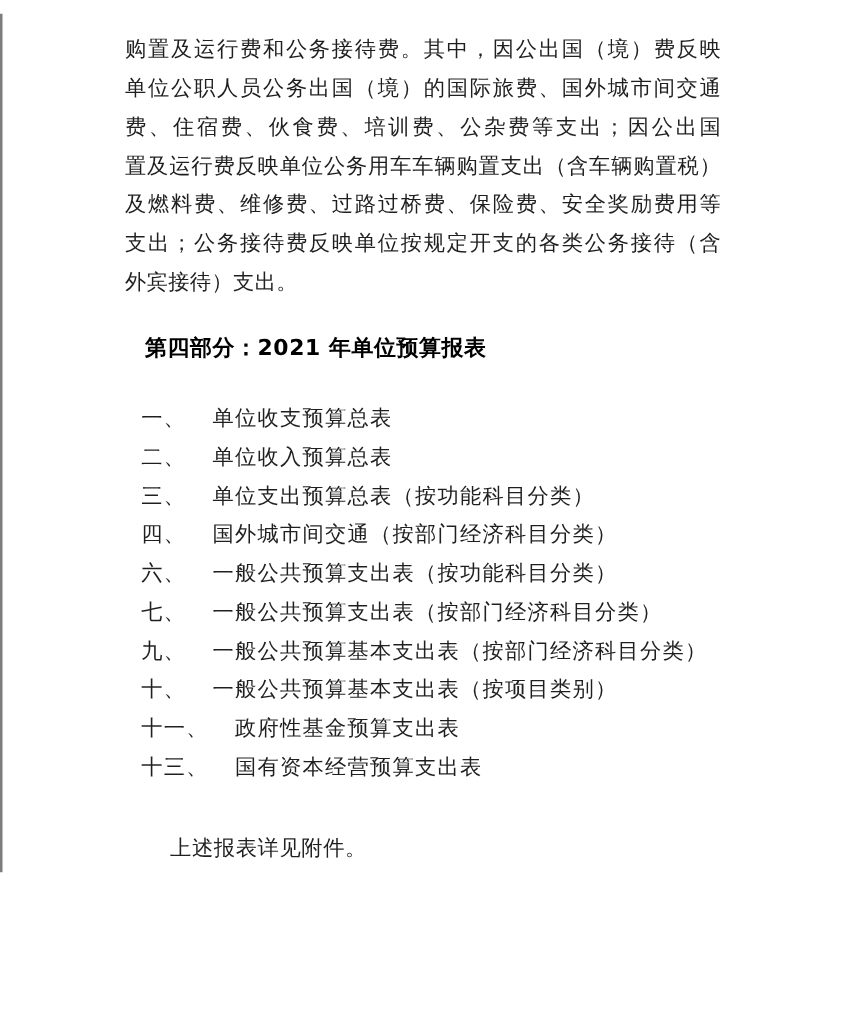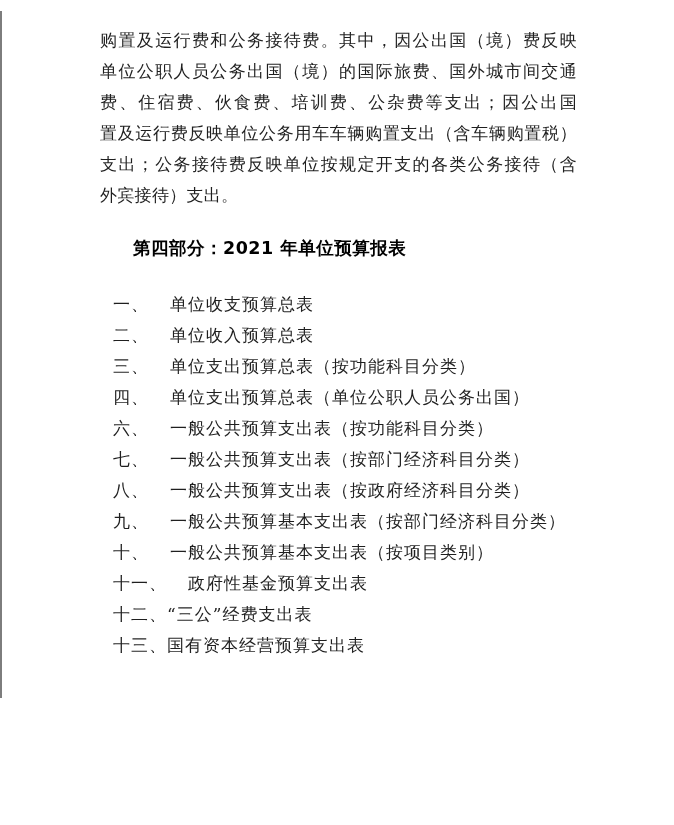--- a/index.html
+++ b/index.html
@@ -50,21 +50,21 @@
     height: 31px;
     overflow: hidden;
     text-align: justify;
     white-space: nowrap;
   }
   .jline.just {
     text-align-last: justify;
     white-space: normal;
   }
   .heading {
-    margin: 27px 0 0 33px;
+    margin: 27px 0 0 16px;
     font-family: "DejaVu Sans", "Liberation Sans", sans-serif;
     font-weight: bold;
     font-size: 17.5px;
     line-height: 21px;
     color: #000000;
     letter-spacing: 0.5px;
   }
   .report-list {
     list-style: none;
     margin: 30px 0 0 0;
@@ -106,38 +106,37 @@
   <div class="edge-left"></div>
   <div class="edge-bottom"></div>
 
   <div class="content">
 
     <div class="intro">
       <div class="jline just">购置及运行费和公务接待费。其中，因公出国（境）费反映</div>
       <div class="jline just">单位公职人员公务出国（境）的国际旅费、国外城市间交通</div>
       <div class="jline just">费、住宿费、伙食费、培训费、公杂费等支出；因公出国</div>
       <div class="jline just">置及运行费反映单位公务用车车辆购置支出（含车辆购置税）</div>
+      <div class="jline just">及燃料费、维修费、过路过桥费、保险费、安全奖励费用等</div>
       <div class="jline just">支出；公务接待费反映单位按规定开支的各类公务接待（含</div>
       <div class="jline">外宾接待）支出。</div>
     </div>
 
     <h2 class="heading">第四部分：2021 年单位预算报表</h2>
 
     <ul class="report-list">
       <li><span class="num">一、</span><span class="label">单位收支预算总表</span></li>
       <li><span class="num">二、</span><span class="label">单位收入预算总表</span></li>
       <li><span class="num">三、</span><span class="label">单位支出预算总表（按功能科目分类）</span></li>
-      <li><span class="num">四、</span><span class="label">单位支出预算总表（单位公职人员公务出国）</span></li>
+      <li><span class="num">四、</span><span class="label">国外城市间交通（按部门经济科目分类）</span></li>
       <li><span class="num">六、</span><span class="label">一般公共预算支出表（按功能科目分类）</span></li>
       <li><span class="num">七、</span><span class="label">一般公共预算支出表（按部门经济科目分类）</span></li>
-      <li><span class="num">八、</span><span class="label">一般公共预算支出表（按政府经济科目分类）</span></li>
       <li><span class="num">九、</span><span class="label">一般公共预算基本支出表（按部门经济科目分类）</span></li>
       <li><span class="num">十、</span><span class="label">一般公共预算基本支出表（按项目类别）</span></li>
       <li><span class="num">十一、</span><span class="label">政府性基金预算支出表</span></li>
-      <li><span class="num">十二、</span><span class="label">“三公”经费支出表</span></li>
       <li><span class="num">十三、</span><span class="label">国有资本经营预算支出表</span></li>
     </ul>
 
     <div class="closing">上述报表详见附件。</div>
 
   </div>
 
   <div class="page-number">8</div>
 
 </div>

